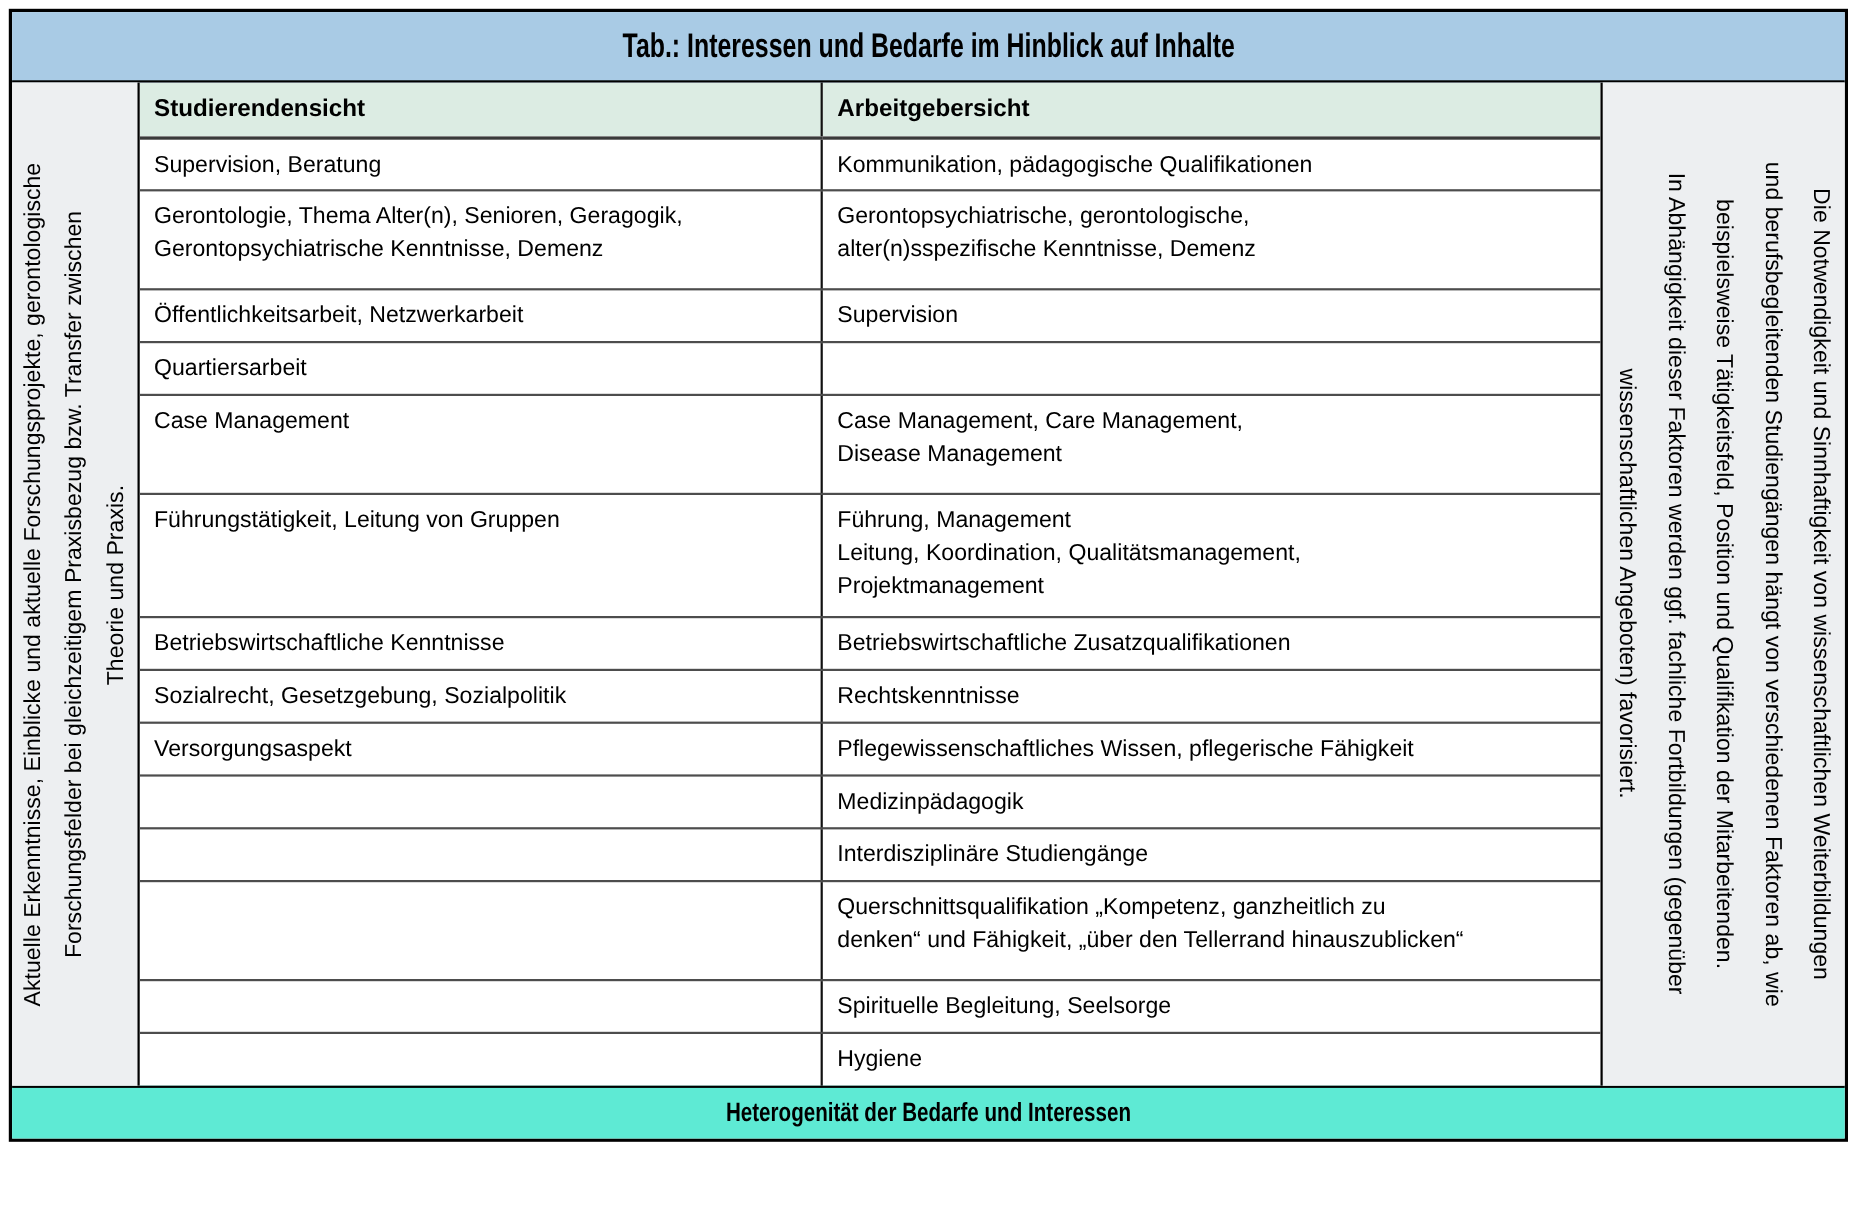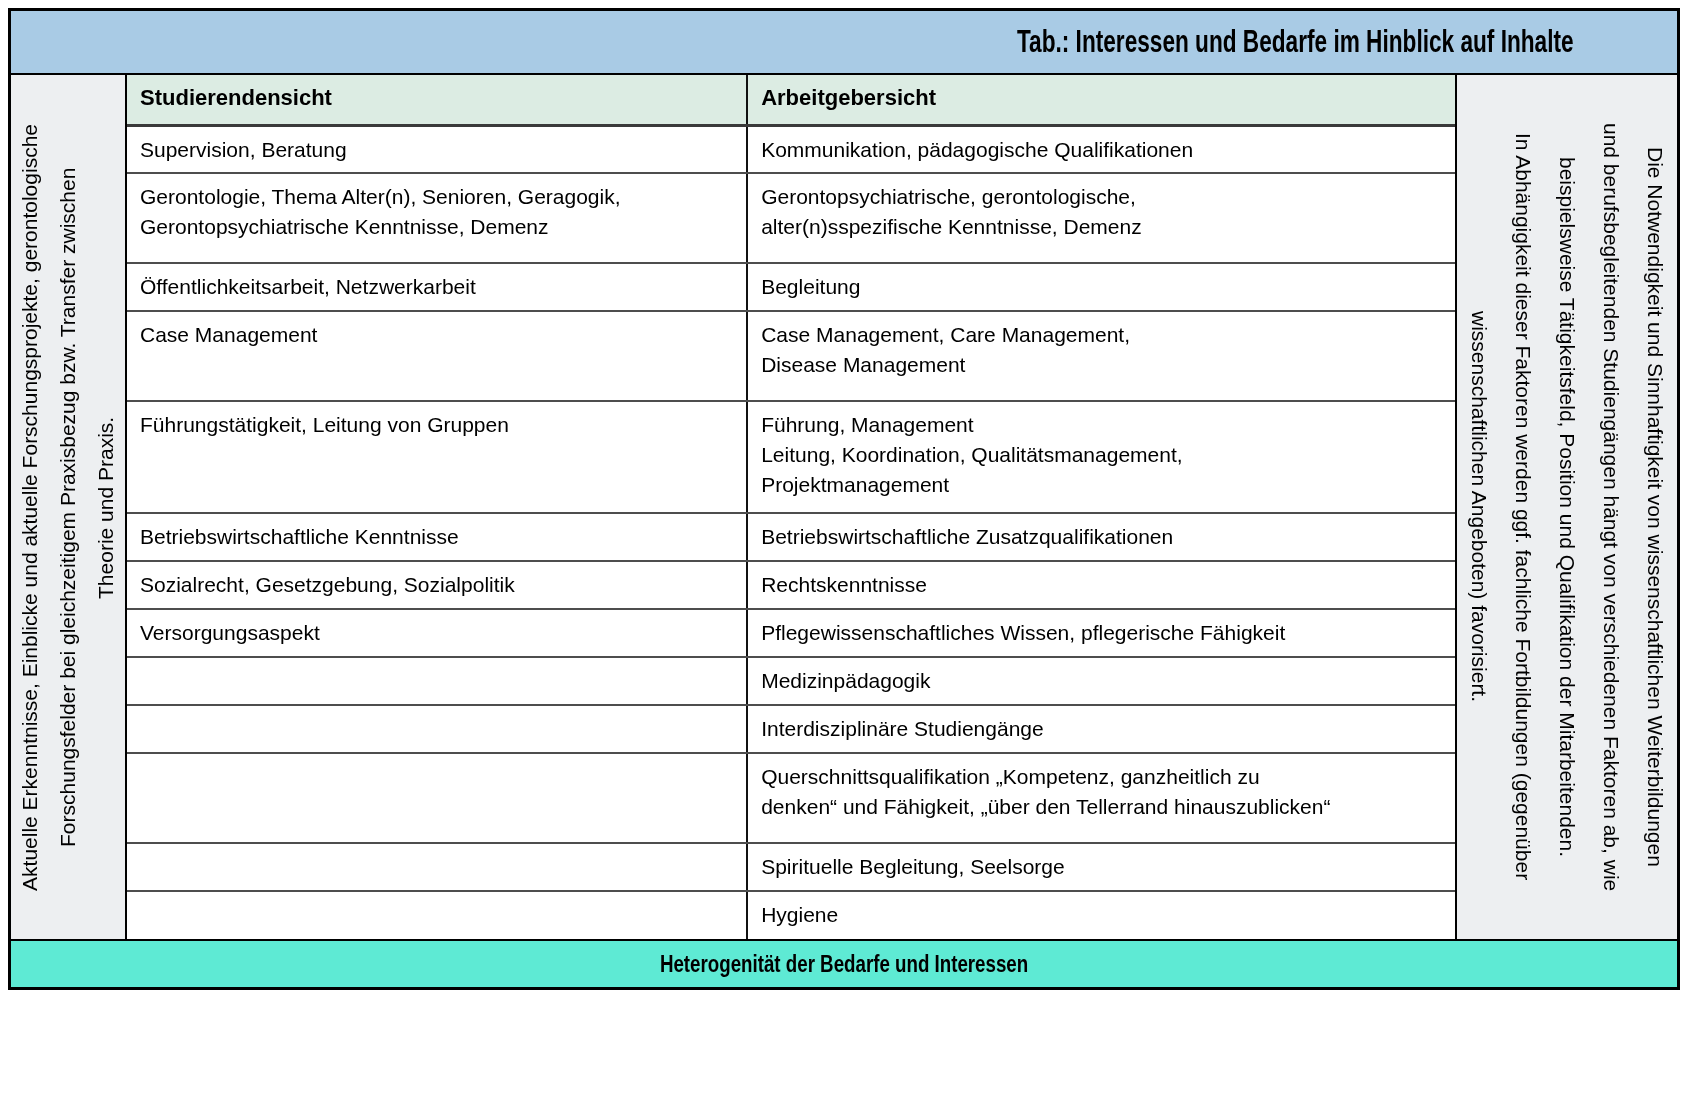--- a/index.html
+++ b/index.html
@@ -7,21 +7,21 @@
     width:1689px; height:1111px; position:relative;
     font-family:"Liberation Sans", sans-serif; color:#000;
   }
   .figure {
     position:absolute; left:8px; top:8px; width:1666px;
     border:3px solid #000; background:#fff;
   }
   
   .title-bar {
     height:62px; background:#a9cbe5; border-bottom:2px solid #000;
-    display:flex; align-items:center; justify-content:flex-end; overflow:hidden;
+    display:flex; align-items:center; justify-content:center; overflow:hidden;
   }
   .condensed-xl {
     font-weight:bold; font-size:31px; white-space:nowrap;
     transform:scaleX(0.73); display:inline-block;
   }
   
   .middle { display:flex; align-items:stretch; }
   .side {
     background:#edeff1; display:flex; align-items:center; justify-content:center;
     overflow:hidden;
@@ -104,21 +104,25 @@
             <td>Kommunikation, pädagogische Qualifikationen</td>
           </tr>
           <tr class="d">
             <td>Gerontologie, Thema Alter(n), Senioren, Geragogik,
 Gerontopsychiatrische Kenntnisse, Demenz</td>
             <td>Gerontopsychiatrische, gerontologische,
 alter(n)sspezifische Kenntnisse, Demenz</td>
           </tr>
           <tr class="s">
             <td>Öffentlichkeitsarbeit, Netzwerkarbeit</td>
-            <td>Begleitung</td>
+            <td>Supervision</td>
+          </tr>
+          <tr class="s">
+            <td>Quartiersarbeit</td>
+            <td></td>
           </tr>
           <tr class="d">
             <td>Case Management</td>
             <td>Case Management, Care Management,
 Disease Management</td>
           </tr>
           <tr class="t">
             <td>Führungstätigkeit, Leitung von Gruppen</td>
             <td>Führung, Management
 Leitung, Koordination, Qualitätsmanagement,

